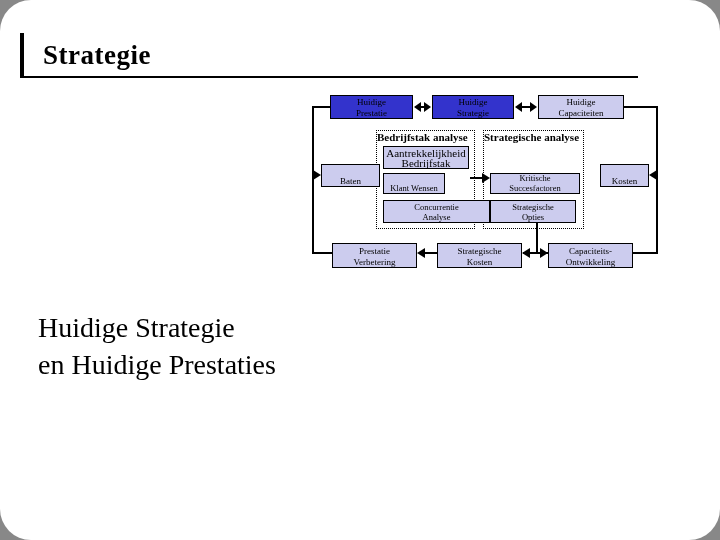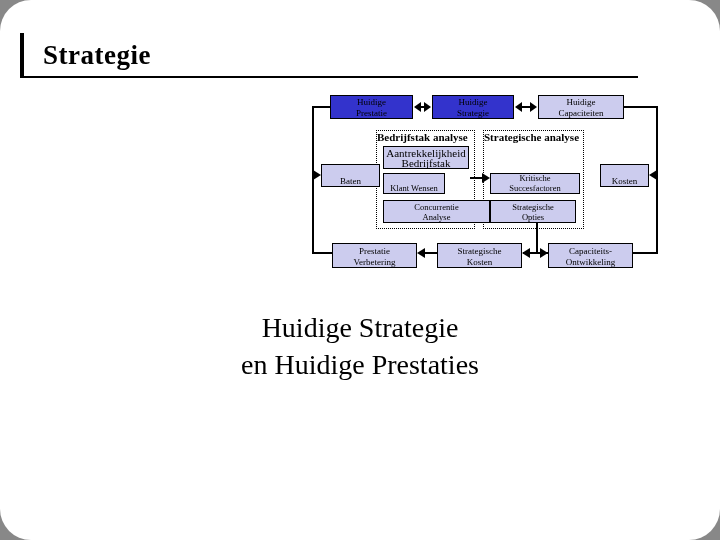--- a/index.html
+++ b/index.html
@@ -64,21 +64,21 @@
   .darrow{position:absolute;height:10px;display:flex;align-items:center;}
   .darrow .ah-l{width:0;height:0;border-top:5px solid transparent;
     border-bottom:5px solid transparent;border-right:7px solid var(--line-color);}
   .darrow .ah-r{width:0;height:0;border-top:5px solid transparent;
     border-bottom:5px solid transparent;border-left:7px solid var(--line-color);}
   .darrow .shaft{flex:1;height:2px;background:var(--line-color);}
 
   
   .caption{
     position:absolute;left:38px;top:309px;width:644px;
-    text-align:center;font-size:28px;line-height:37px;
+    font-size:28px;line-height:37px;
     font-family:"Liberation Serif", serif;
   }
 </style>
 </head>
 <body>
 
 <div class="slide">
 
   <div class="accent-bar"></div>
   <h1 class="page-title">Strategie</h1>

